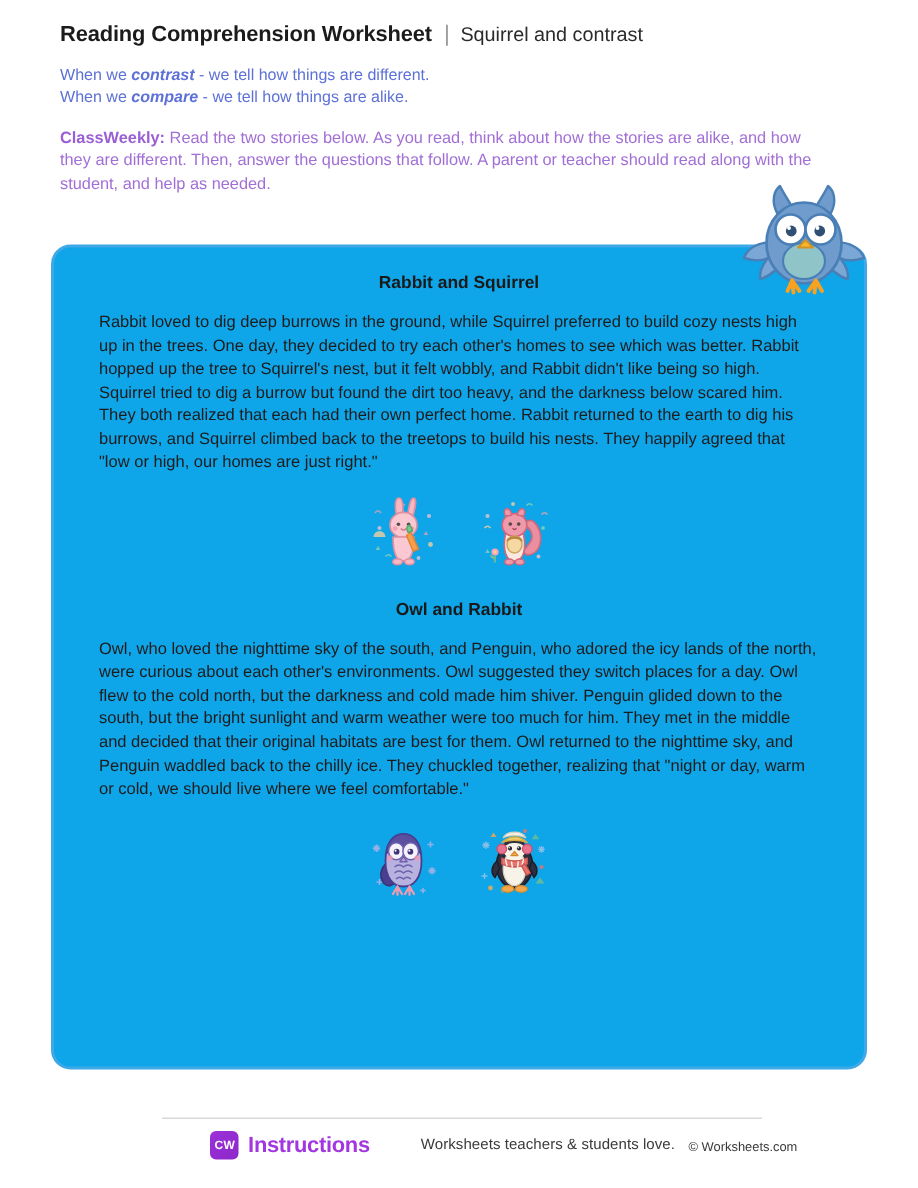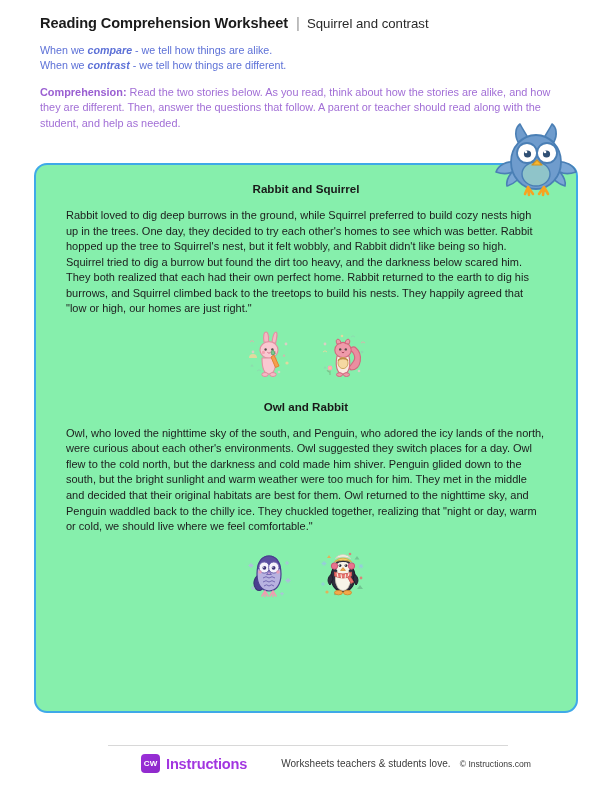--- a/index.html
+++ b/index.html
@@ -89,21 +89,21 @@
   
   .card {
     position: absolute;
     left: 34px;
     top: 163px;
     width: 544px;
     height: 550px;
     box-sizing: border-box;
     border: 2.2px solid #3fa9e8;
     border-radius: 13px;
-    background: #86efac;
+    background: #0ea5e9;
   }
 
   .story-title {
     text-align: center;
     font-size: 11.6px;
     font-weight: bold;
     color: #191919;
     margin-top: 17px;
   }
   .story-title.second {
@@ -193,25 +193,25 @@
 <div class="page">
 
   <div class="header">
     <div class="title-row">
       <span class="title-main">Reading Comprehension Worksheet</span>
       <span class="title-sep">|</span>
       <span class="title-sub">Squirrel and contrast</span>
     </div>
 
     <div class="definitions">
+      <div><span>When we </span><b>contrast</b><span> -  we tell how things are different.</span></div>
       <div><span>When we </span><b>compare</b><span> - we tell how things are alike.</span></div>
-      <div><span>When we </span><b>contrast</b><span> -  we tell how things are different.</span></div>
     </div>
 
-    <div class="instructions"><b>Comprehension:</b><span> Read the two stories below. As you read, think about how the stories are alike, and how they are different. Then, answer the questions that follow. A parent or teacher should read along with the student, and help as needed.</span></div>
+    <div class="instructions"><b>ClassWeekly:</b><span> Read the two stories below. As you read, think about how the stories are alike, and how they are different. Then, answer the questions that follow. A parent or teacher should read along with the student, and help as needed.</span></div>
   </div>
 
   <div class="mascot">
     <svg width="88" height="76" viewBox="0 0 88 76" xmlns="http://www.w3.org/2000/svg">
 
       <path d="M26 40 C14 38 6 44 4 50 C10 52 16 52 20 50 C16 55 14 60 15 64 C22 62 28 56 31 50 Z" fill="#7ba7d6" stroke="#4a7fb5" stroke-width="1.6" stroke-linejoin="round"></path>
 
       <path d="M62 40 C74 38 82 44 84 50 C78 52 72 52 68 50 C72 55 74 60 73 64 C66 62 60 56 57 50 Z" fill="#7ba7d6" stroke="#4a7fb5" stroke-width="1.6" stroke-linejoin="round"></path>
 
       <path d="M26 20 C22 12 24 5 28 2 C31 8 34 12 36 16 Z" fill="#6f9ccd" stroke="#4a7fb5" stroke-width="1.6" stroke-linejoin="round"></path>
@@ -409,16 +409,16 @@
 
   </div>
 
   <div class="footer-divider"></div>
   <div class="footer">
     <div class="brand">
       <div class="brand-badge">CW</div>
       <div class="brand-name">Instructions</div>
     </div>
     <div class="footer-tag">Worksheets teachers &amp; students love.</div>
-    <div class="footer-copy">© Instructions.com</div>
+    <div class="footer-copy">© Worksheets.com</div>
   </div>
 
 </div>
 
 </body></html>

